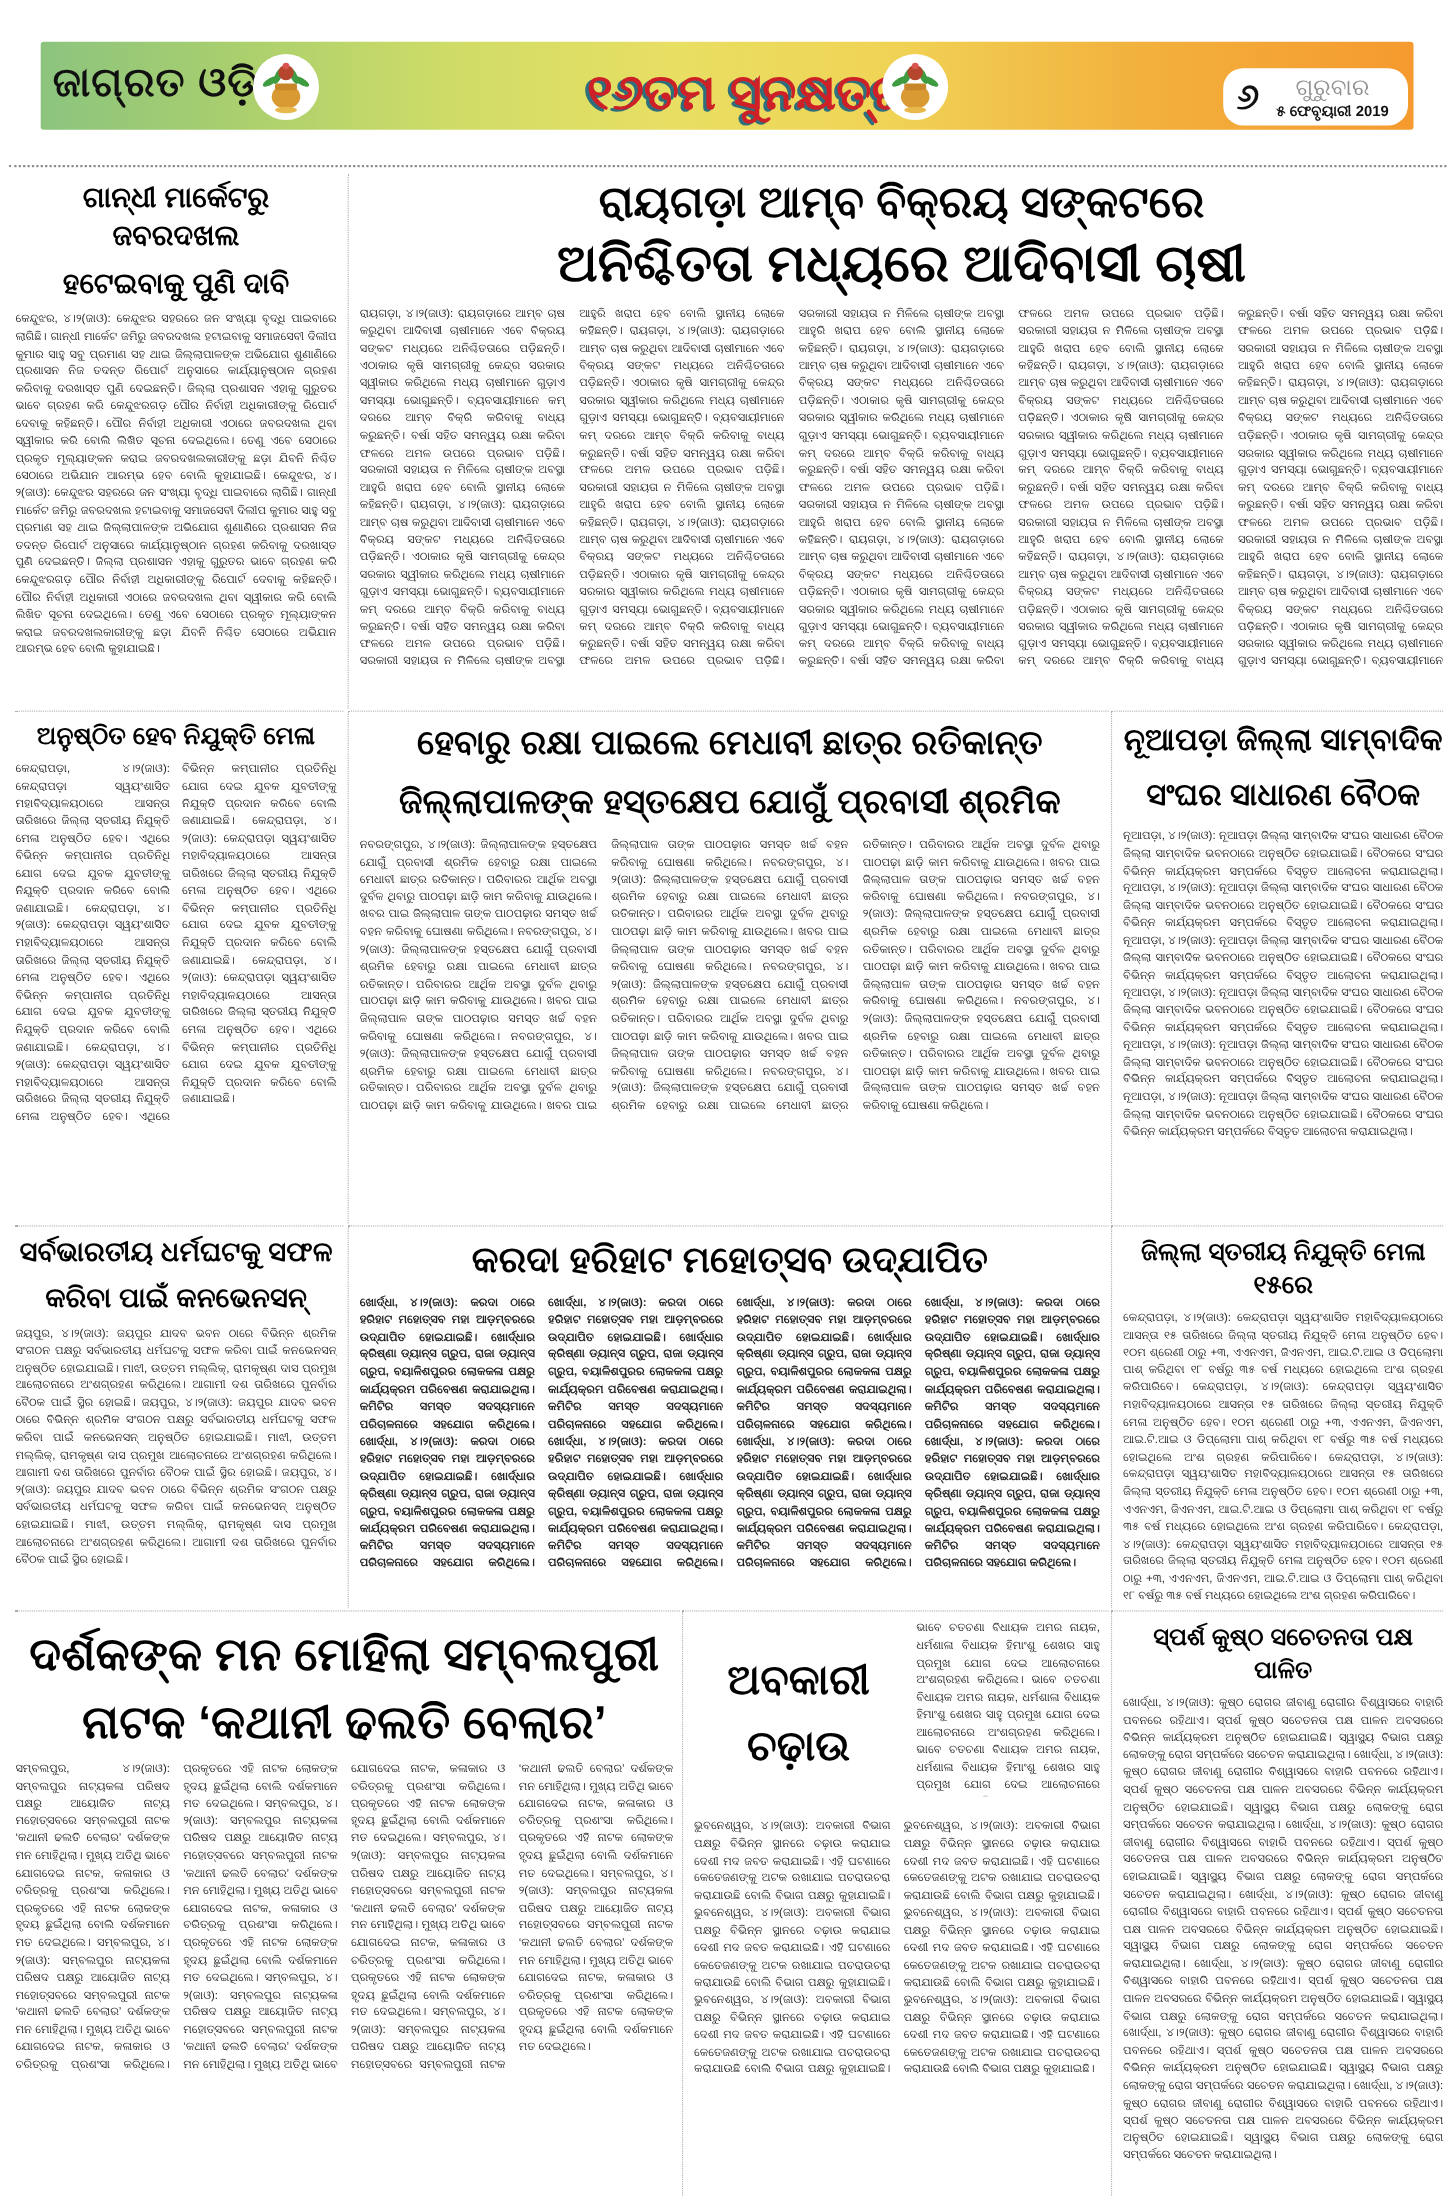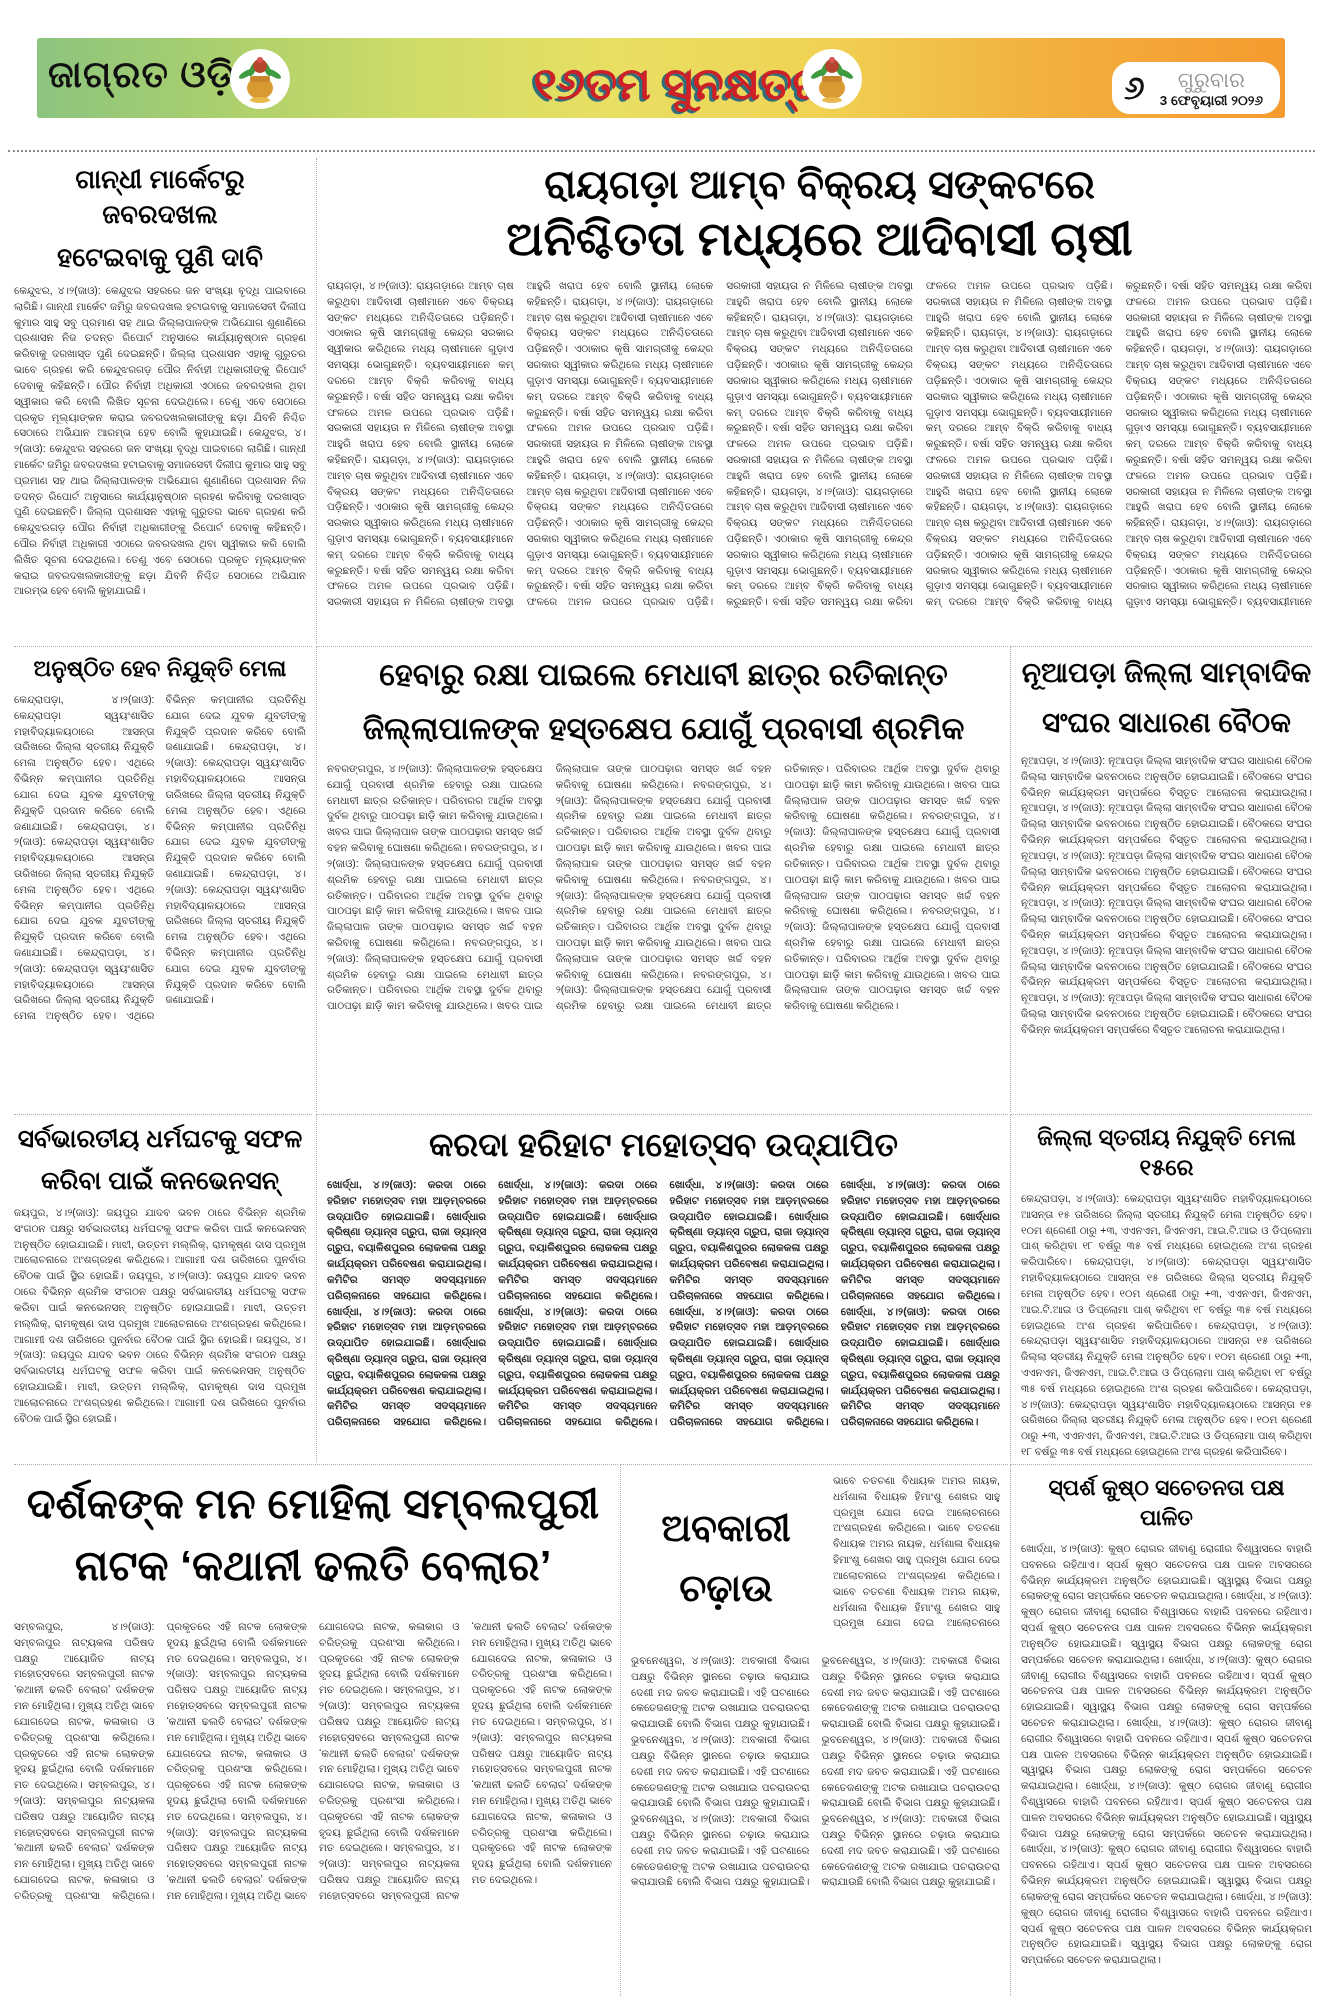--- a/index.html
+++ b/index.html
@@ -65,21 +65,21 @@
   .a6 .body-txt{height:252px;}
   .a7{left:316px;top:1114px;width:692px;height:348px;padding:8px 8px 0 10px;}
   .a7 .hl{font-size:33px;line-height:44px;margin-bottom:10px;}
   .a7 .body-txt{height:270px;column-count:4;column-gap:12px;font-weight:bold;}
   .a8{left:1010px;top:1114px;width:302px;height:348px;padding:8px 0 0 10px;}
   .a8 .hl{font-size:22.5px;line-height:30px;margin-bottom:8px;}
   .a8 .body-txt{height:286px;}
   
   .a9{left:14px;top:1464px;width:604px;height:532px;padding:8px 6px 0 0;}
   .a9 .hl{font-size:42px;line-height:62px;}
-  .a9 .body-txt{margin-top:22px;height:318px;column-count:4;column-gap:12px;}
+  .a9 .body-txt{margin-top:4px;height:318px;column-count:4;column-gap:12px;}
   .a10{left:620px;top:1464px;width:388px;height:532px;padding:8px 8px 0 10px;}
   .a10 .head-row{display:flex;gap:12px;height:170px;}
   .a10 .hl{width:190px;font-size:38px;line-height:60px;align-self:center;}
   .a10 .side-txt{flex:1;}
   .a10 .side-txt .body-txt{height:160px;}
   .a10 .main-body{margin-top:10px;}
   .a10 .main-body .body-txt{height:330px;column-count:2;column-gap:12px;}
   .a11{left:1010px;top:1464px;width:302px;height:532px;padding:8px 0 0 10px;}
   .a11 .hl{font-size:22px;line-height:30px;font-weight:700;margin-bottom:8px;}
   .a11 .body-txt{height:470px;}
@@ -122,21 +122,21 @@
       </g>
       <circle cx="32" cy="19" r="7" fill="#b5452c"></circle>
       <circle cx="32" cy="13" r="3" fill="#d9534f"></circle>
       <ellipse cx="32" cy="53" rx="10" ry="3" fill="#e8b84b"></ellipse>
     </svg>
 
     <div class="date-box">
       <span class="page-no">୬</span>
       <span class="day-date">
         <span class="day">ଗୁରୁବାର</span>
-        <span class="pdate">3 ଫେବୃୟାରୀ ୨୦୨୬</span>
+        <span class="pdate">୫ ଫେବୃୟାରୀ 2019</span>
       </span>
     </div>
   </header>
 
   <div class="top-rule"></div>
 
   <section class="a1">
     <h2 class="hl">ଗାନ୍ଧୀ ମାର୍କେଟରୁ ଜବରଦଖଲ</h2>
     <h2 class="hl">ହଟେଇବାକୁ ପୁଣି ଦାବି</h2>
     <div class="body-txt">କେନ୍ଦୁଝର, ୪।୨(ଜାଓ): କେନ୍ଦୁଝର ସହରରେ ଜନ ସଂଖ୍ୟା ବୃଦ୍ଧି ପାଇବାରେ ଲାଗିଛି। ଗାନ୍ଧୀ ମାର୍କେଟ ଜମିରୁ ଜବରଦଖଲ ହଟାଇବାକୁ ସମାଜସେବୀ ଦିଲୀପ କୁମାର ସାହୁ ସବୁ ପ୍ରମାଣ ସହ ଥାଇ ଜିଲ୍ଲାପାଳଙ୍କ ଅଭିଯୋଗ ଶୁଣାଣିରେ ପ୍ରଶାସନ ନିଜ ତଦନ୍ତ ରିପୋର୍ଟ ଅନୁସାରେ କାର୍ଯ୍ୟାନୁଷ୍ଠାନ ଗ୍ରହଣ କରିବାକୁ ଦରଖାସ୍ତ ପୁଣି ଦେଇଛନ୍ତି। ଜିଲ୍ଲା ପ୍ରଶାସନ ଏହାକୁ ଗୁରୁତର ଭାବେ ଗ୍ରହଣ କରି କେନ୍ଦୁଝରଗଡ଼ ପୌର ନିର୍ବାହୀ ଅଧିକାରୀଙ୍କୁ ରିପୋର୍ଟ ଦେବାକୁ କହିଛନ୍ତି। ପୌର ନିର୍ବାହୀ ଅଧିକାରୀ ଏଠାରେ ଜବରଦଖଲ ଥିବା ସ୍ୱୀକାର କରି ବୋଲି ଲିଖିତ ସୂଚନା ଦେଇଥିଲେ। ତେଣୁ ଏବେ ସେଠାରେ ପ୍ରକୃତ ମୂଲ୍ୟାଙ୍କନ କରାଇ ଜବରଦଖଲକାରୀଙ୍କୁ ଛଡ଼ା ଯିବନି ନିଶ୍ଚିତ ସେଠାରେ ଅଭିଯାନ ଆରମ୍ଭ ହେବ ବୋଲି କୁହାଯାଇଛି। କେନ୍ଦୁଝର, ୪।୨(ଜାଓ): କେନ୍ଦୁଝର ସହରରେ ଜନ ସଂଖ୍ୟା ବୃଦ୍ଧି ପାଇବାରେ ଲାଗିଛି। ଗାନ୍ଧୀ ମାର୍କେଟ ଜମିରୁ ଜବରଦଖଲ ହଟାଇବାକୁ ସମାଜସେବୀ ଦିଲୀପ କୁମାର ସାହୁ ସବୁ ପ୍ରମାଣ ସହ ଥାଇ ଜିଲ୍ଲାପାଳଙ୍କ ଅଭିଯୋଗ ଶୁଣାଣିରେ ପ୍ରଶାସନ ନିଜ ତଦନ୍ତ ରିପୋର୍ଟ ଅନୁସାରେ କାର୍ଯ୍ୟାନୁଷ୍ଠାନ ଗ୍ରହଣ କରିବାକୁ ଦରଖାସ୍ତ ପୁଣି ଦେଇଛନ୍ତି। ଜିଲ୍ଲା ପ୍ରଶାସନ ଏହାକୁ ଗୁରୁତର ଭାବେ ଗ୍ରହଣ କରି କେନ୍ଦୁଝରଗଡ଼ ପୌର ନିର୍ବାହୀ ଅଧିକାରୀଙ୍କୁ ରିପୋର୍ଟ ଦେବାକୁ କହିଛନ୍ତି। ପୌର ନିର୍ବାହୀ ଅଧିକାରୀ ଏଠାରେ ଜବରଦଖଲ ଥିବା ସ୍ୱୀକାର କରି ବୋଲି ଲିଖିତ ସୂଚନା ଦେଇଥିଲେ। ତେଣୁ ଏବେ ସେଠାରେ ପ୍ରକୃତ ମୂଲ୍ୟାଙ୍କନ କରାଇ ଜବରଦଖଲକାରୀଙ୍କୁ ଛଡ଼ା ଯିବନି ନିଶ୍ଚିତ ସେଠାରେ ଅଭିଯାନ ଆରମ୍ଭ ହେବ ବୋଲି କୁହାଯାଇଛି।</div>

